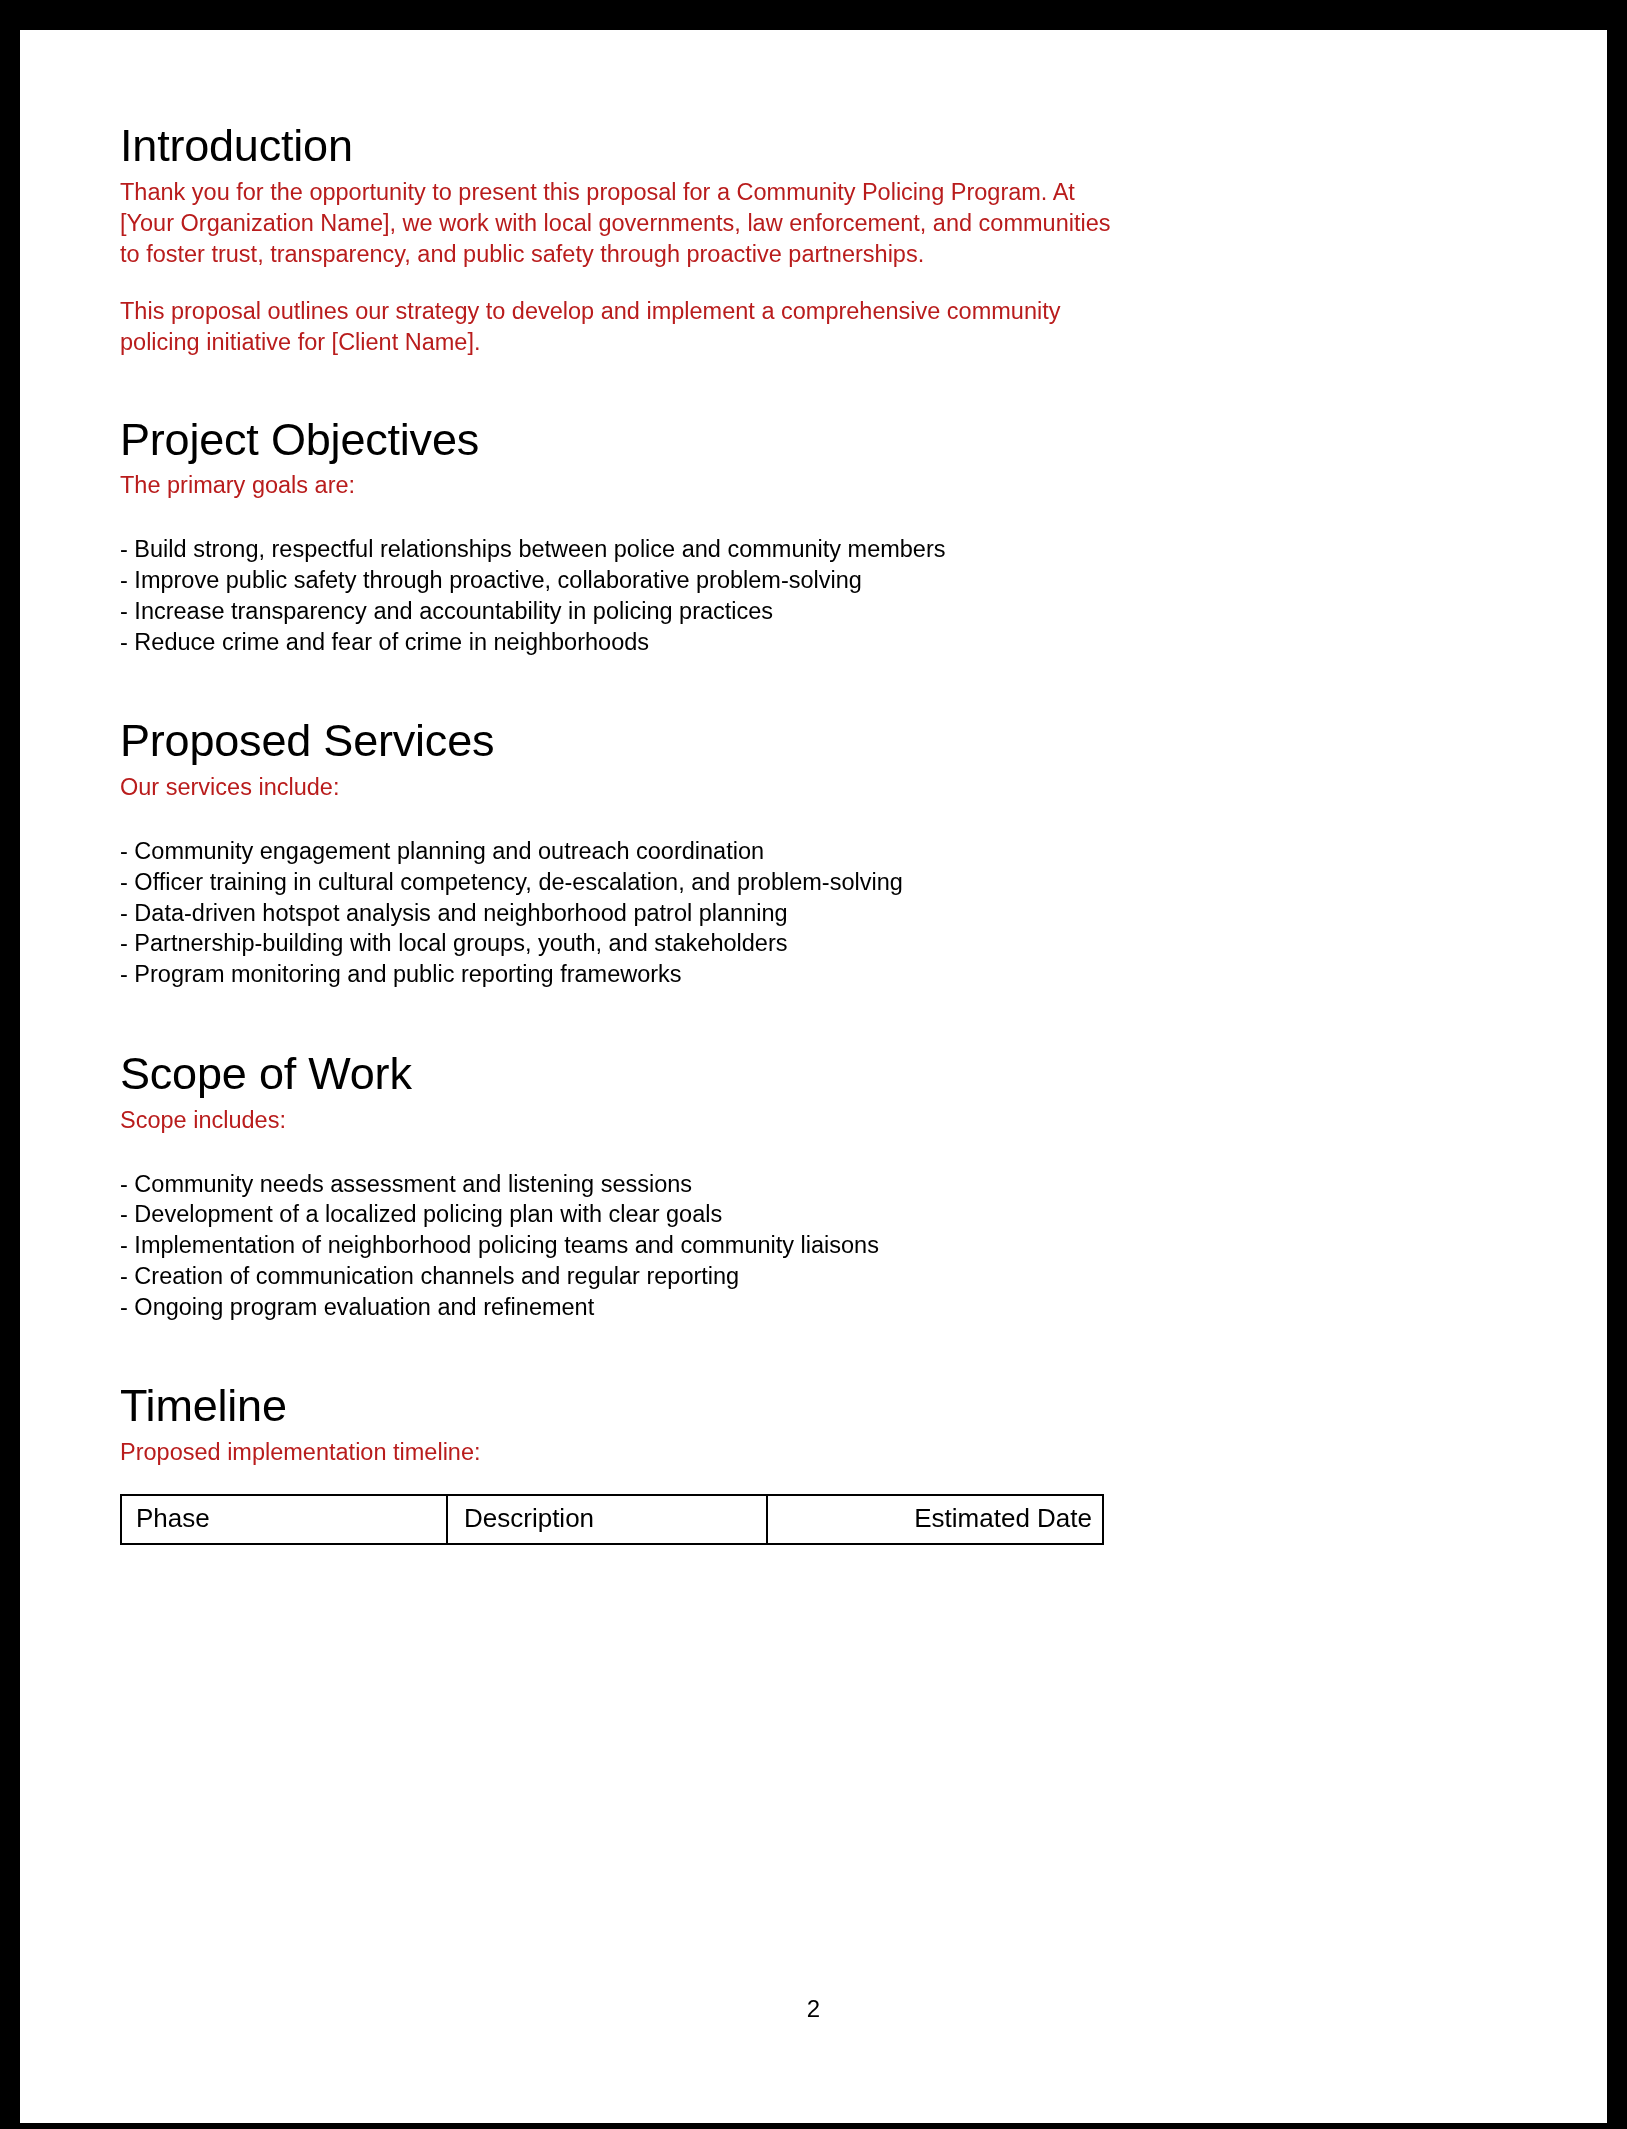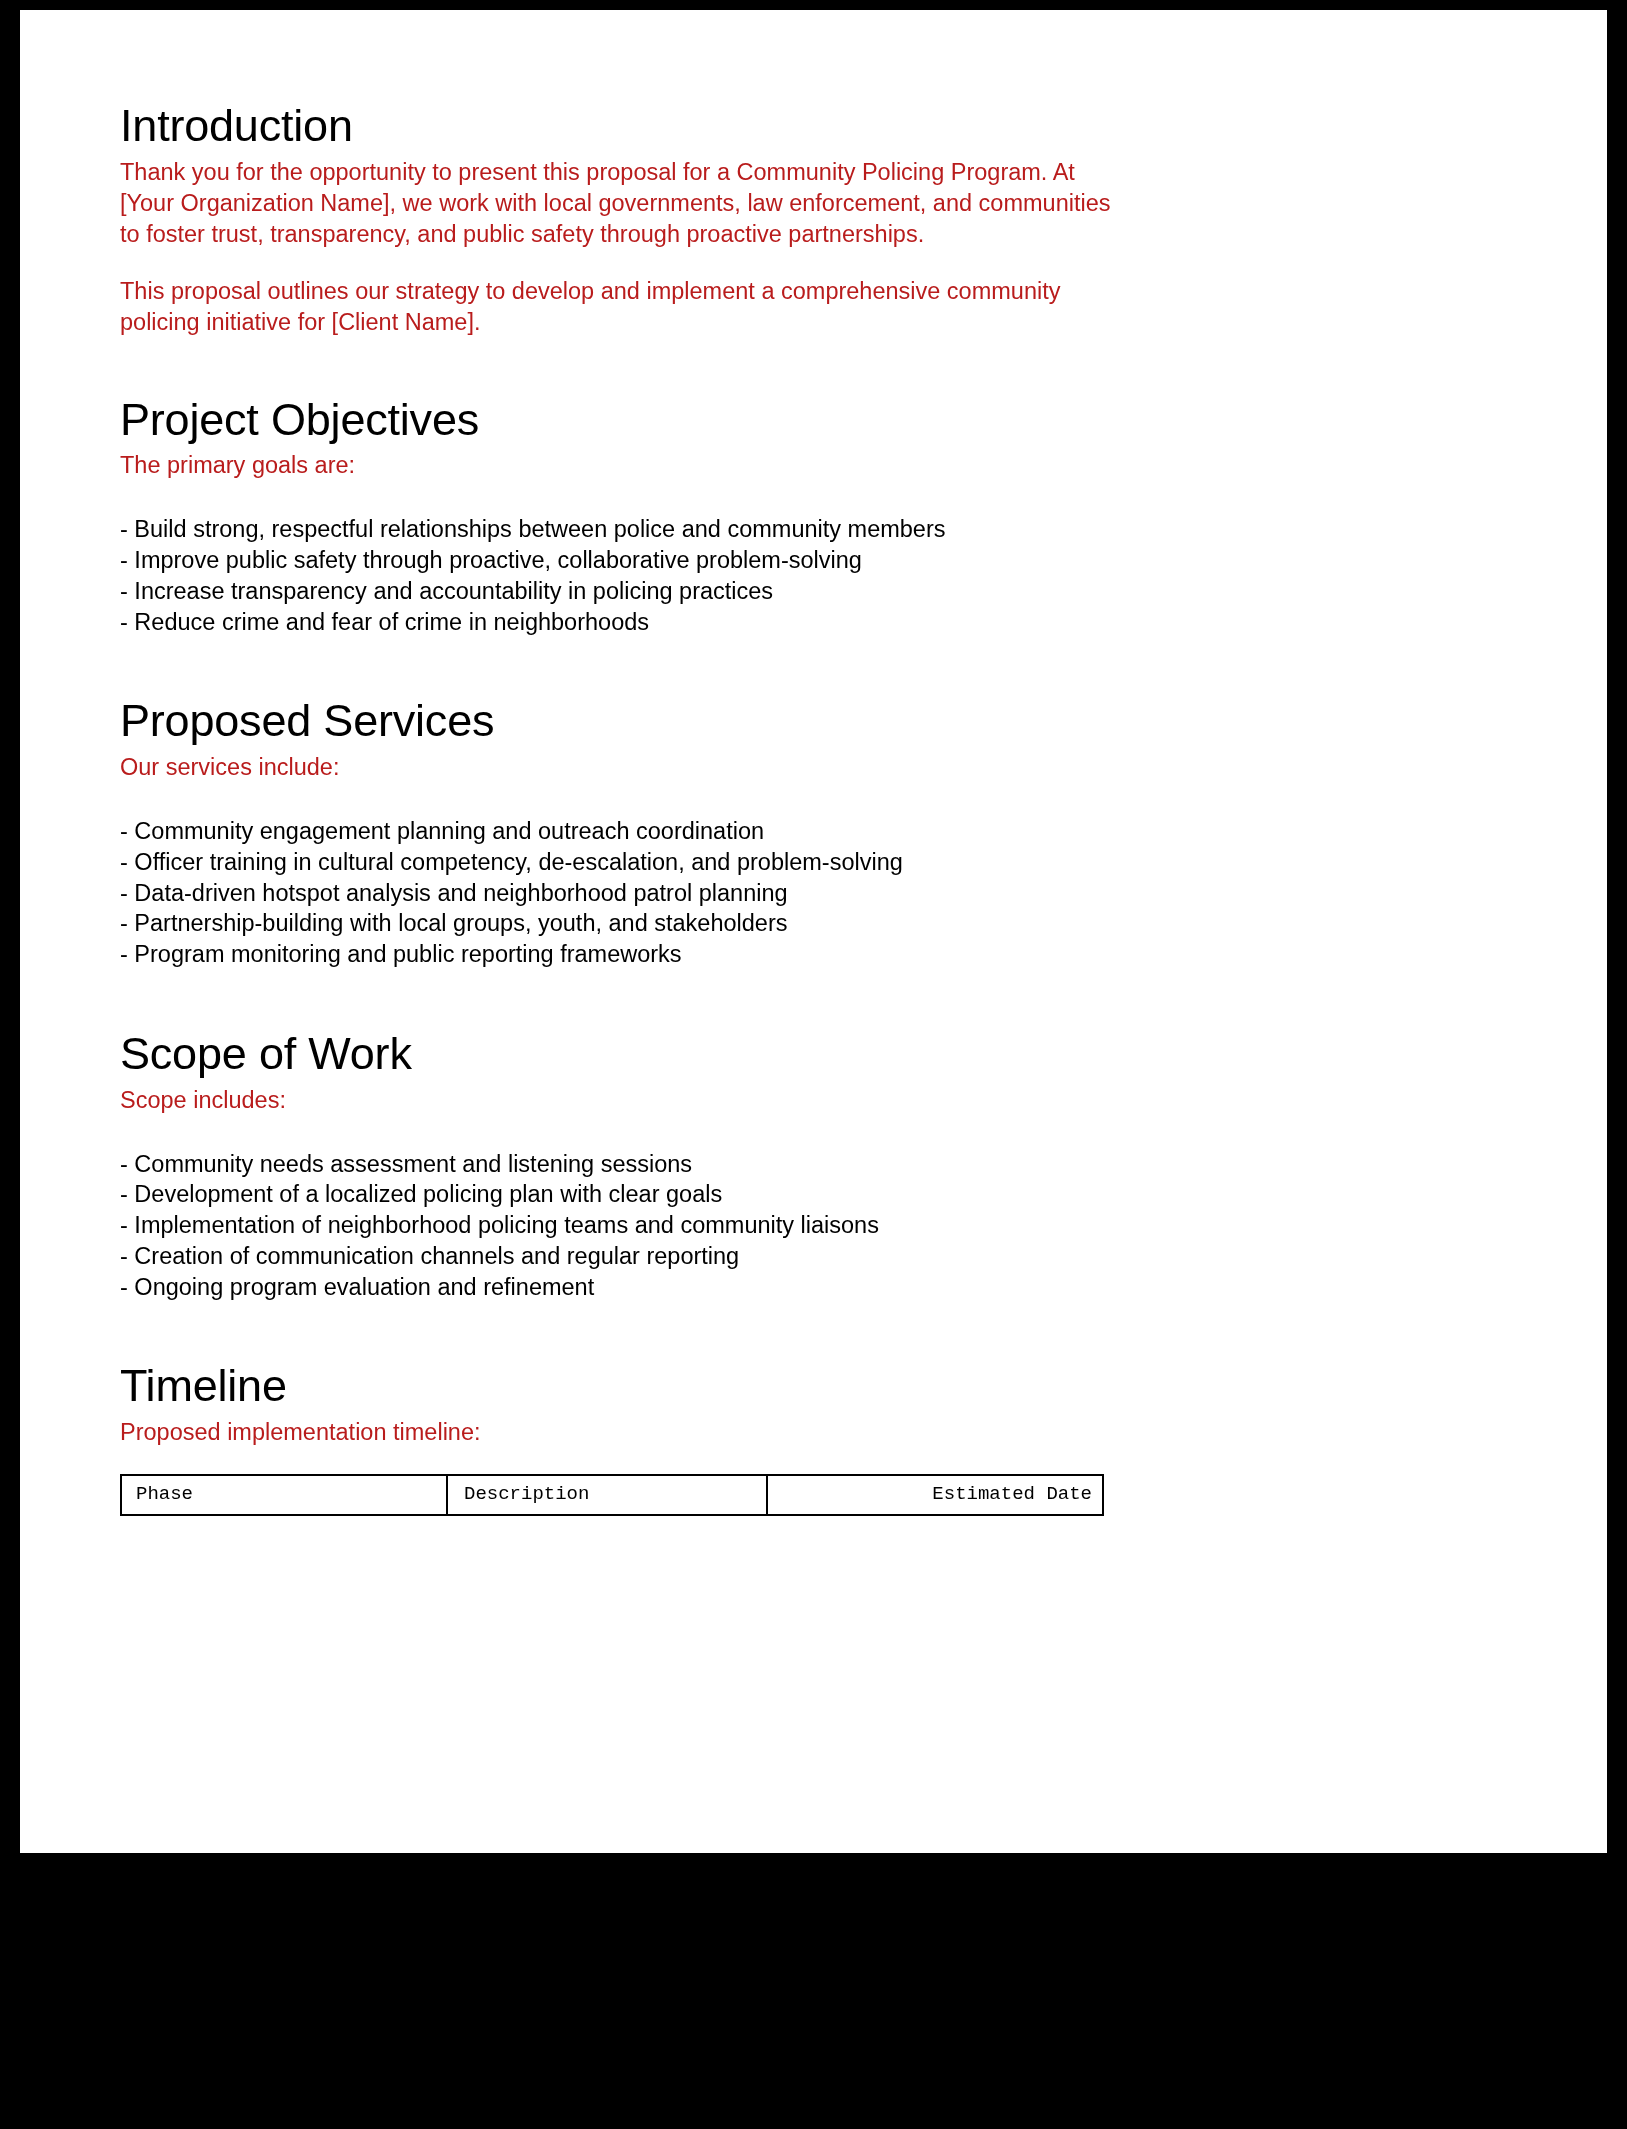--- a/index.html
+++ b/index.html
@@ -18,23 +18,23 @@
     left: 0;
     top: 0;
     width: 1627px;
     height: 2129px;
     background: #000000;
     box-sizing: border-box;
   }
   .page-sheet {
     position: absolute;
     left: 20px;
-    top: 10px;
+    top: 30px;
     width: 1587px;
-    height: 1843px;
+    height: 2093px;
     background: #ffffff;
     box-sizing: border-box;
     overflow: hidden;
   }
   .content {
     position: absolute;
     left: 100px;
     top: 92px;
     width: 1000px;
   }
@@ -75,27 +75,26 @@
   .gap-small { height: 33px; }
 
   table.timeline-table {
     border-collapse: collapse;
     width: 902px;
     margin-top: 26px;
     table-layout: fixed;
   }
   table.timeline-table th {
     border: 2px solid #000000;
-    font-size: 19px;
+    font-size: 26px;
     font-weight: 400;
     text-align: left;
     padding: 7px 10px 9px 14px;
     color: #000000;
     background: #ffffff;
-    font-family: Liberation Mono, monospace;
   }
   table.timeline-table th.col-phase { width: 300px; }
   table.timeline-table th.col-desc { width: 292px; padding-left: 16px; }
   table.timeline-table th.col-date { width: 310px; text-align: right; }
 
   .page-number {
     position: absolute;
     left: 0;
     top: 1965px;
     width: 1587px;

